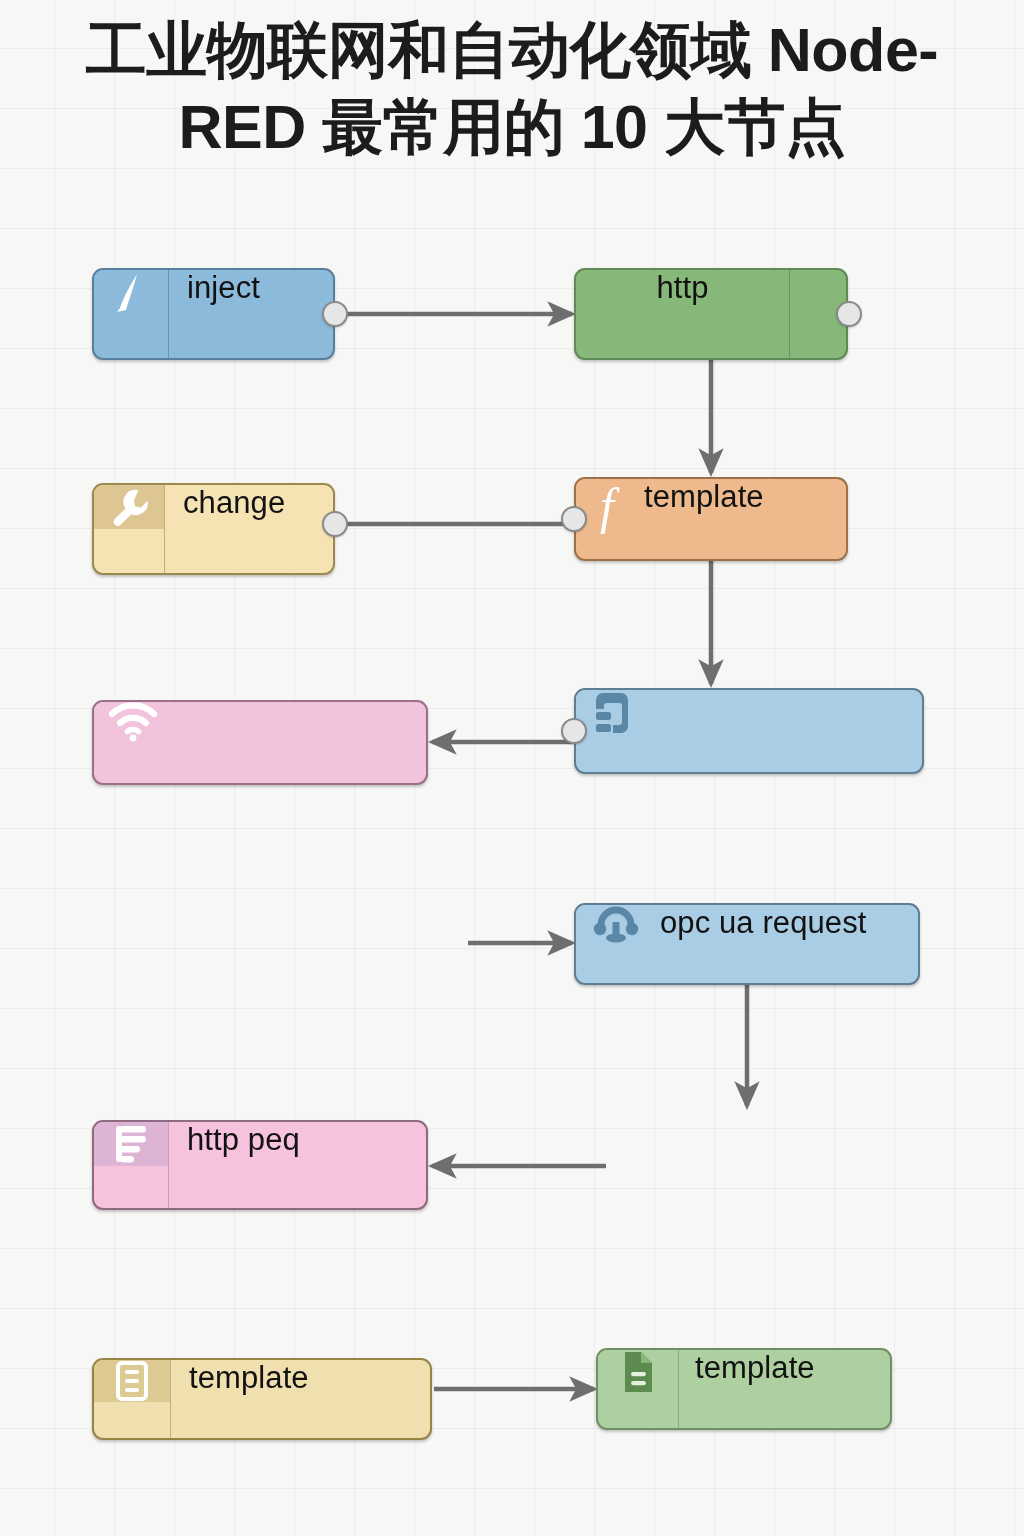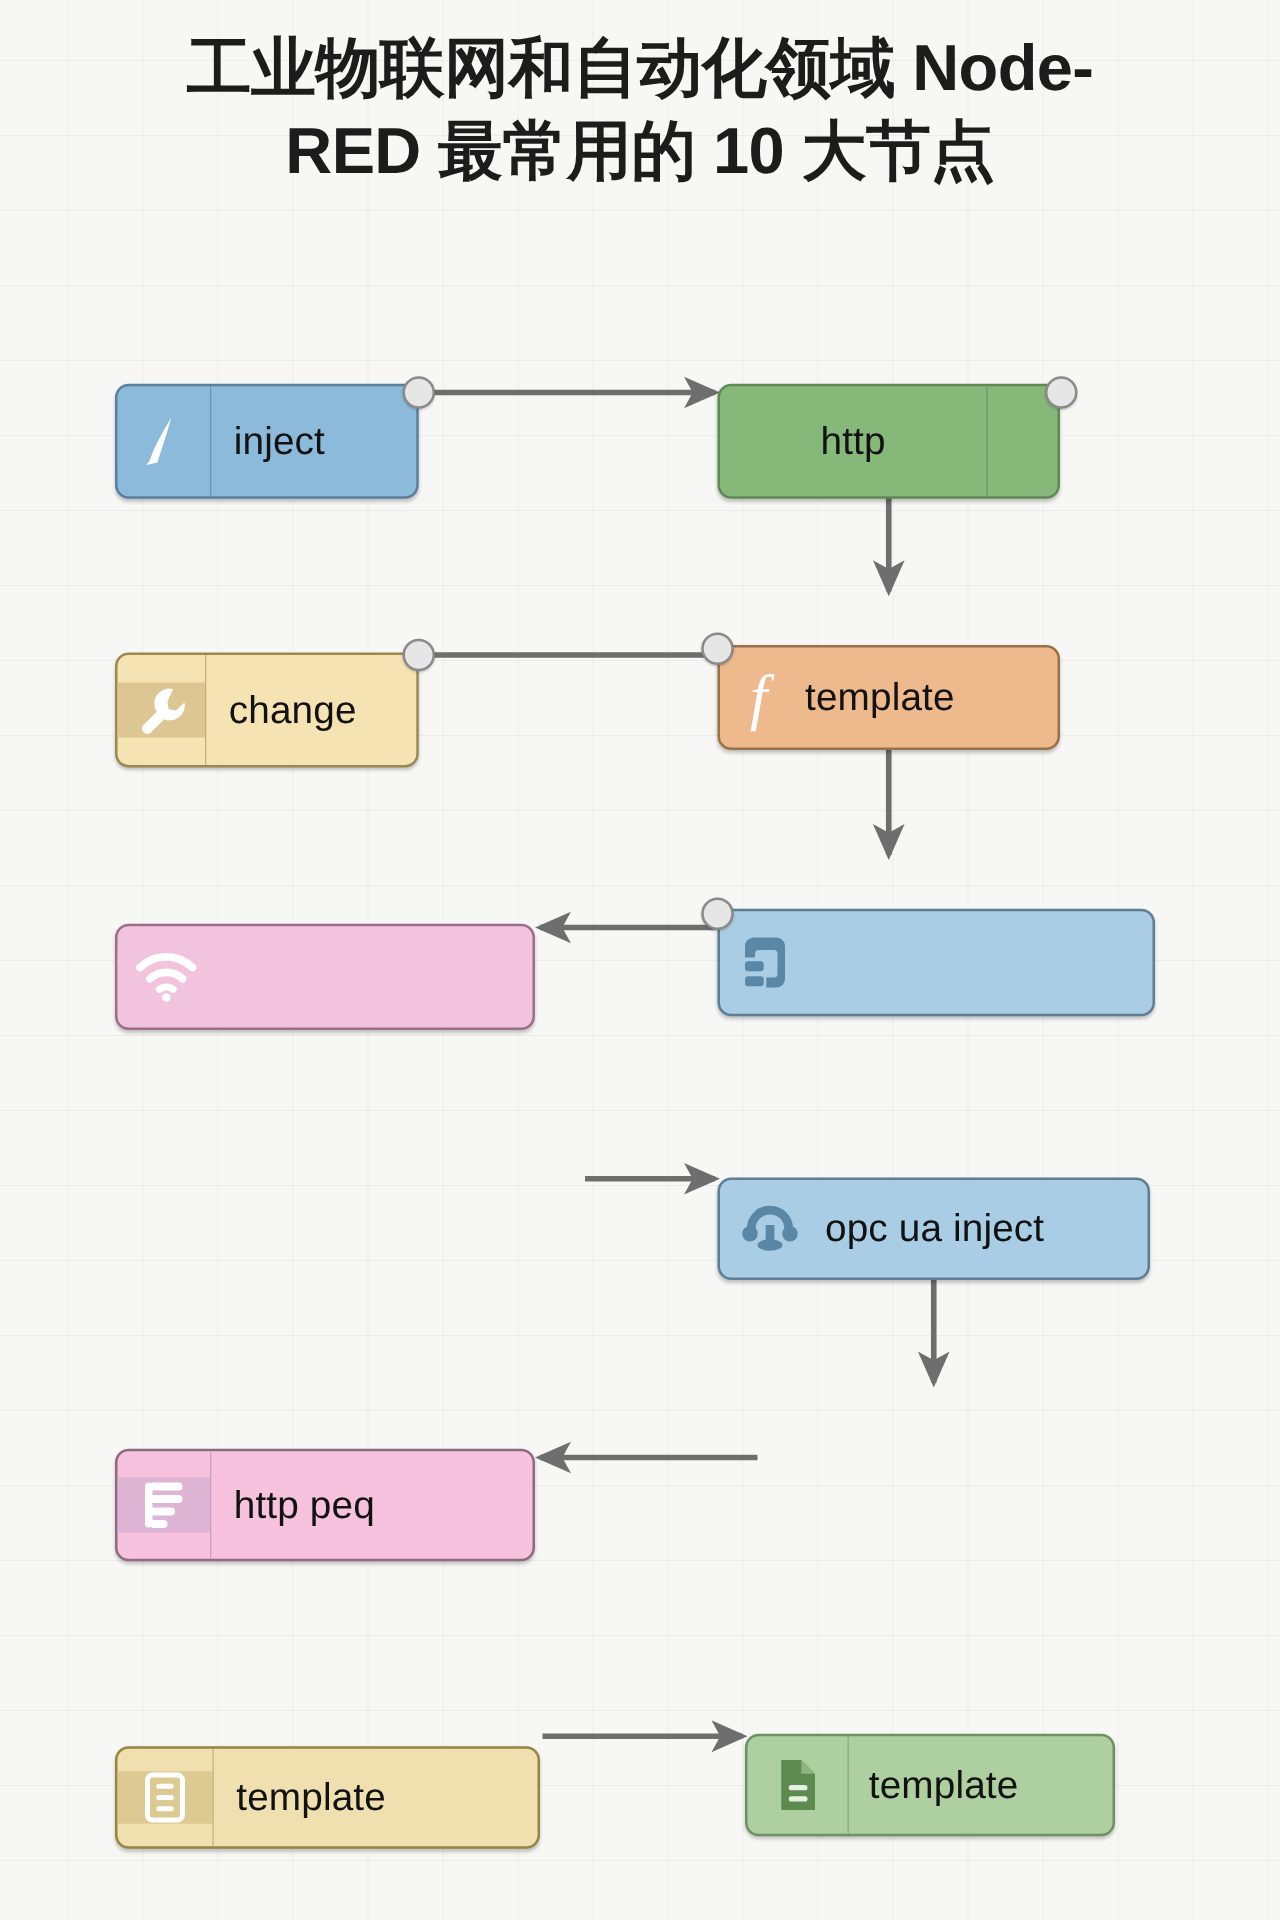--- a/index.html
+++ b/index.html
@@ -23,24 +23,24 @@
       linear-gradient(to right, rgba(0,0,0,0.045) 1px, transparent 1px),
       linear-gradient(to bottom, rgba(0,0,0,0.045) 1px, transparent 1px);
     background-size: 60px 60px;
     background-position: -6px -12px;
   }
 
   
   #title {
     position: absolute;
     left: 60px;
-    top: 22px;
+    top: 12px;
     width: 904px;
     text-align: center;
-    font-size: 52px;
+    font-size: 61px;
     line-height: 1.27;
     font-weight: 700;
     color: #1c1c1c;
     letter-spacing: -0.5px;
     font-family: "Liberation Sans", sans-serif;
   }
 
   
   #edges {
     position: absolute;
@@ -52,24 +52,23 @@
   }
 
   
   .node {
     position: absolute;
     box-sizing: border-box;
     border-radius: 11px;
     border-width: 2px;
     border-style: solid;
     display: flex;
-    align-items: center;
+    align-items: flex-start;
     overflow: hidden;
     box-shadow: 0 2px 3px rgba(0,0,0,0.22);
-    margin-top: 39px;
   }
   .node .icon-box {
     flex: 0 0 auto;
     display: flex;
     align-items: center;
     justify-content: center;
   }
   .node .divider {
     flex: 0 0 auto;
     width: 1px;
@@ -226,21 +225,21 @@
   <div class="node" style="left:574px; top:903px; width:346px; height:82px; background:#a9cde4; border-color:#5e7e95;">
     <div class="icon-box" style="width:80px; background:#a9cde4;">
       <svg class="icon" width="48" height="40" viewBox="0 0 48 40" aria-hidden="true">
         <path d="M9 20 A15 15 0 0 1 39 20" stroke="#5a87a6" stroke-width="7" fill="none" stroke-linecap="round"></path>
         <circle cx="8" cy="24" r="6.2" fill="#5a87a6"></circle>
         <circle cx="40" cy="24" r="6.2" fill="#5a87a6"></circle>
         <rect x="20.5" y="17" width="7" height="14" fill="#5a87a6"></rect>
         <ellipse cx="24" cy="33" rx="10" ry="4.6" fill="#5a87a6"></ellipse>
       </svg>
     </div>
-    <div class="label" style="padding-left:4px;">opc ua inject</div>
+    <div class="label" style="padding-left:4px;">opc ua request</div>
   </div>
 
   <div class="node" style="left:92px; top:1120px; width:336px; height:90px; background:#f6c2dd; border-color:#8f6a80;">
     <div class="icon-box" style="width:74px; background:#ddb4d4;">
       <svg class="icon" width="42" height="44" viewBox="0 0 42 44" aria-hidden="true">
         <rect x="6" y="4" width="6" height="36" rx="3" fill="#ffffff"></rect>
         <rect x="10" y="4" width="26" height="6.4" rx="3.2" fill="#ffffff"></rect>
         <rect x="10" y="14" width="26" height="6.4" rx="3.2" fill="#ffffff"></rect>
         <rect x="10" y="24" width="20" height="6.4" rx="3.2" fill="#ffffff"></rect>
         <rect x="10" y="34" width="14" height="6.4" rx="3.2" fill="#ffffff"></rect>

